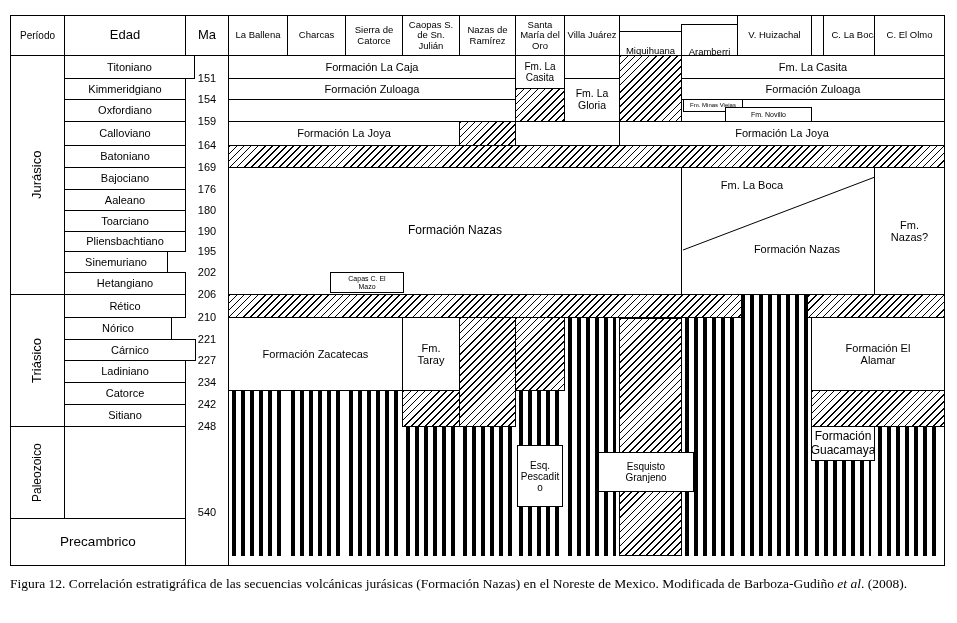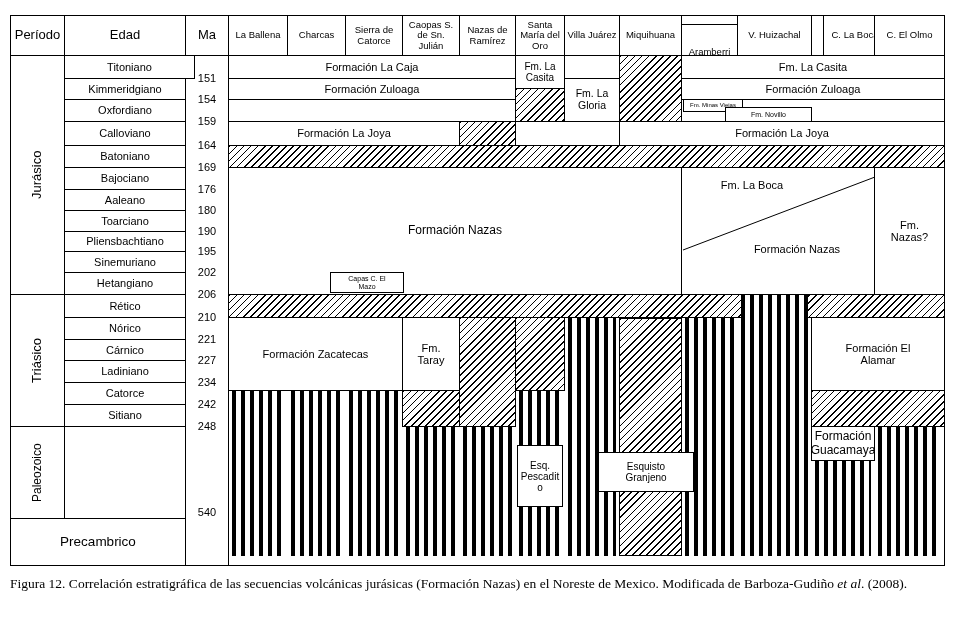--- a/index.html
+++ b/index.html
@@ -21,56 +21,56 @@
   .ma  { position:absolute; width:44px; height:14px; left:185px;
          display:flex; align-items:center; justify-content:center; font-size:11px; }
   .fm  { font-size:11px; }
   .caption { position:absolute; font-family:"Liberation Serif", serif;
              font-size:13.5px; line-height:1.45; color:#000; }
   svg { position:absolute; left:0; top:0; }
 </style>
 </head>
 <body>
 
-<div class="box" style="left:10px;top:15px;width:55px;height:41px;font-size:13px">Período</div>
+<div class="box" style="left:10px;top:15px;width:55px;height:41px;font-size:10px">Período</div>
 <div class="box" style="left:64px;top:15px;width:122px;height:41px;font-size:13px">Edad</div>
 <div class="box" style="left:185px;top:15px;width:44px;height:41px;font-size:13px">Ma</div>
 
 <div class="box hdr" style="left:228px;top:15px;width:60px;height:41px">La Ballena</div>
 <div class="box hdr" style="left:287px;top:15px;width:59px;height:41px">Charcas</div>
 <div class="box hdr" style="left:345px;top:15px;width:58px;height:41px">Sierra de Catorce</div>
 <div class="box hdr" style="left:402px;top:15px;width:58px;height:41px">Caopas S. de Sn. Julián</div>
 <div class="box hdr" style="left:459px;top:15px;width:57px;height:41px">Nazas de Ramírez</div>
 <div class="box hdr" style="left:515px;top:15px;width:50px;height:41px">Santa María del Oro</div>
 <div class="box hdr" style="left:564px;top:15px;width:56px;height:41px">Villa Juárez</div>
-<div class="box hdr" style="left:619px;top:15px;width:63px;height:41px">Miquihuana</div>
+<div class="box hdr" style="left:619px;top:31px;width:63px;height:41px">Miquihuana</div>
 <div class="box hdr" style="left:681px;top:24px;width:57px;height:57px">Aramberri</div>
 <div class="box hdr" style="left:737px;top:15px;width:75px;height:41px">V. Huizachal</div>
 <div class="box hdr" style="left:823px;top:15px;width:64px;height:41px">C. La Boca</div>
 <div class="box hdr" style="left:874px;top:15px;width:71px;height:41px">C. El Olmo</div>
 
 <div class="box rot" style="left:10px;top:55px;width:55px;height:240px;font-size:13px">Jurásico</div>
 <div class="box rot" style="left:10px;top:294px;width:55px;height:133px;font-size:13px">Triásico</div>
 <div class="box rot" style="left:10px;top:426px;width:55px;height:93px;font-size:12px">Paleozoico</div>
 <div class="box" style="left:10px;top:518px;width:176px;height:48px;font-size:13.5px">Precambrico</div>
 
 <div class="box age" style="left:64px;top:55px;width:131px;height:24px">Titoniano</div>
 <div class="box age" style="left:64px;top:78px;width:122px;height:22px">Kimmeridgiano</div>
 <div class="box age" style="left:64px;top:99px;width:122px;height:23px">Oxfordiano</div>
 <div class="box age" style="left:64px;top:121px;width:122px;height:25px">Calloviano</div>
 <div class="box age" style="left:64px;top:145px;width:122px;height:23px">Batoniano</div>
 <div class="box age" style="left:64px;top:167px;width:122px;height:23px">Bajociano</div>
 <div class="box age" style="left:64px;top:189px;width:122px;height:22px">Aaleano</div>
 <div class="box age" style="left:64px;top:210px;width:122px;height:22px">Toarciano</div>
 <div class="box age" style="left:64px;top:231px;width:122px;height:21px">Pliensbachtiano</div>
-<div class="box age" style="left:64px;top:251px;width:122px;height:22px">Sinemuriano</div>
+<div class="box age" style="left:64px;top:251px;width:104px;height:22px">Sinemuriano</div>
 <div class="box age" style="left:64px;top:272px;width:122px;height:23px">Hetangiano</div>
 <div class="box age" style="left:64px;top:294px;width:122px;height:24px">Rético</div>
-<div class="box age" style="left:64px;top:317px;width:122px;height:23px">Nórico</div>
-<div class="box age" style="left:64px;top:339px;width:122px;height:22px">Cárnico</div>
+<div class="box age" style="left:64px;top:317px;width:108px;height:23px">Nórico</div>
+<div class="box age" style="left:64px;top:339px;width:132px;height:22px">Cárnico</div>
 <div class="box age" style="left:64px;top:360px;width:122px;height:23px">Ladiniano</div>
 <div class="box age" style="left:64px;top:382px;width:122px;height:23px">Catorce</div>
 <div class="box age" style="left:64px;top:404px;width:122px;height:23px">Sitiano</div>
 
 <div class="ma" style="top:71px">151</div>
 <div class="ma" style="top:92px">154</div>
 <div class="ma" style="top:114px">159</div>
 <div class="ma" style="top:138px">164</div>
 <div class="ma" style="top:160px">169</div>
 <div class="ma" style="top:182px">176</div>

